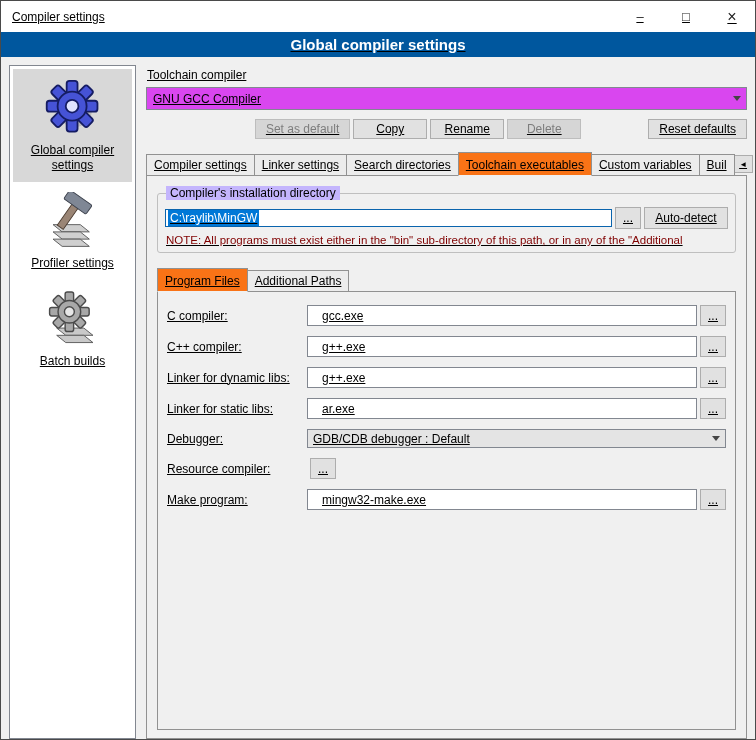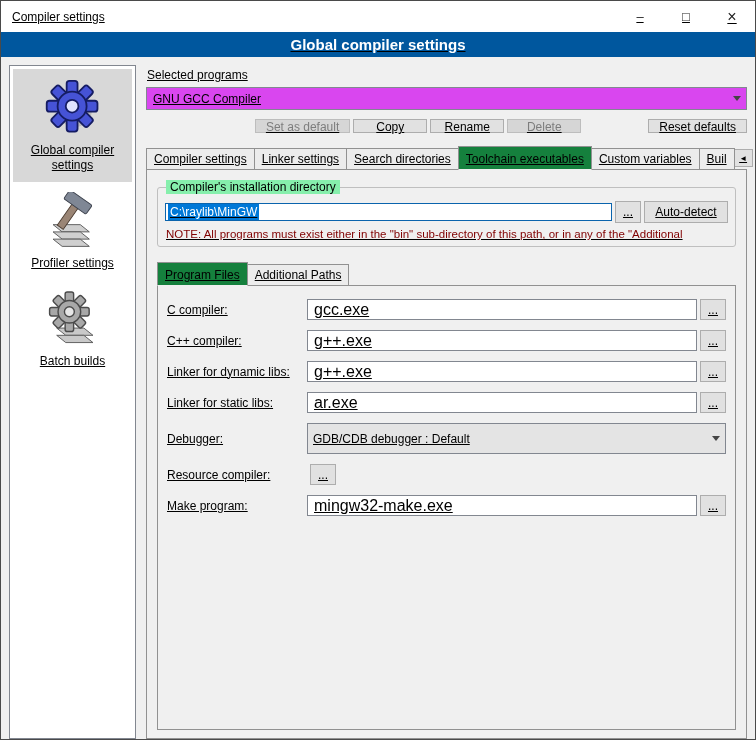--- a/index.html
+++ b/index.html
@@ -37,57 +37,57 @@
   .main { flex:1 1 auto; min-width:0; display:flex; flex-direction:column; }
   .section-label { margin:3px 0 5px 1px; }
   
   .combo { height:23px; border:1px solid #828790; background:#d946ef; display:flex; align-items:center;
            padding-left:6px; cursor:default; }
   .combo-text { flex:1 1 auto; white-space:nowrap; overflow:hidden; }
   .combo-arrow { width:18px; align-self:stretch; display:flex; align-items:center; justify-content:center; }
   .tri { width:0; height:0; border-left:4px solid transparent; border-right:4px solid transparent;
          border-top:5px solid #444; }
   
-  .btn { height:14px; min-width:74px; background:#e1e1e1; border:1px solid #adadad;
+  .btn { height:20px; min-width:74px; background:#e1e1e1; border:1px solid #adadad;
          font-family:inherit; font-size:12px; color:#000; padding:0 10px; cursor:default; }
   .btn:disabled { background:#d6d6d6; border-color:#bdbdbd; color:#7d7d7d; }
   .btn-row { display:flex; justify-content:flex-end; gap:3px; margin-top:9px; }
   .btn-row .setdef { min-width:90px; }
   .btn-row .reset { min-width:92px; margin-left:64px; }
   .btn-sm { min-width:26px; width:26px; padding:0; height:22px; }
   
   .tabstrip { display:flex; align-items:flex-end; margin-top:12px; position:relative; z-index:2; }
   .tab { padding:3px 7px; margin-top:3px; margin-right:-1px; border:1px solid #919191; border-bottom:none;
          background:#ececec; white-space:nowrap; cursor:default; position:relative; }
-  .tab.active { background:#15803d; margin-top:0; padding-top:5px; margin-bottom:-1px;
+  .tab.active { background:#f97316; margin-top:0; padding-top:5px; margin-bottom:-1px;
                 border-bottom:1px solid #f0f0f0; z-index:3; }
   .tab-scrollers { margin-left:auto; display:flex; gap:2px; padding-bottom:2px; }
   .scroll-btn { width:19px; height:18px; min-width:0; padding:0; font-size:8px;
                 display:flex; align-items:center; justify-content:center; }
   .tabpanel { border:1px solid #919191; background:#f0f0f0; flex:1 1 auto; min-height:0;
               padding:10px 10px 8px; display:flex; flex-direction:column; }
   
   .groupbox { border:1px solid #bfbfbf; border-radius:3px; position:relative; margin-top:7px;
               padding:13px 7px 5px; }
-  .groupbox-title { position:absolute; top:-8px; left:8px; background:#86efac; padding:0 4px; }
+  .groupbox-title { position:absolute; top:-8px; left:8px; background:#c4b5fd; padding:0 4px; }
   .dir-row { display:flex; align-items:center; gap:3px; }
   .fake-input { flex:1 1 auto; height:18px; border:1px solid #0a64ad; background:#fff;
                 display:flex; align-items:center; padding:1px 2px; overflow:hidden; }
   .selection { background:#0078d7; color:#fff; padding:1px 2px; white-space:nowrap; }
   .autodetect { height:22px; min-width:84px; padding:0 8px; }
   .note { color:#800000; font-size:11.5px; margin:5px 1px 1px; white-space:nowrap; overflow:hidden; }
   
   .subpanel { border:1px solid #919191; background:#f0f0f0; flex:1 1 auto; min-height:0;
               padding:13px 9px; display:flex; flex-direction:column; }
   .field-row { display:flex; align-items:center; margin-bottom:10px; }
   .field-label { width:140px; flex:0 0 auto; }
   .text-input { flex:1 1 auto; min-width:0; height:21px; border:1px solid #828790; background:#fff;
-                font-family:inherit; font-size:16px; padding:0 6px; }
+                font-family:inherit; font-size:12px; padding:0 14px; }
   .field-row .btn-sm { margin-left:3px; height:21px; flex:0 0 auto; }
-  .combo-gray { flex:1 1 auto; height:31px; border:1px solid #828790; background:#e4e4e4;
+  .combo-gray { flex:1 1 auto; height:19px; border:1px solid #828790; background:#e4e4e4;
                 display:flex; align-items:center; padding-left:5px; cursor:default; }
   
   .footer { flex:0 0 auto; display:flex; justify-content:flex-end; gap:10px; padding:9px 9px 12px; }
   .footer .btn { min-width:72px; }
 </style>
 </head>
 <body>
 
 <div class="window">
 
@@ -171,21 +171,21 @@
             </g>
           </svg>
         </span>
         <span class="side-label">Batch builds</span>
       </div>
 
     </div>
 
     <div class="main">
 
-      <div class="section-label">Selected programs</div>
+      <div class="section-label">Toolchain compiler</div>
 
       <div class="combo">
         <span class="combo-text">GNU GCC Compiler</span>
         <span class="combo-arrow">
             <i class="tri"></i>
           </span>
       </div>
 
       <div class="btn-row">
         <button class="btn setdef" disabled="">Set as default</button>

